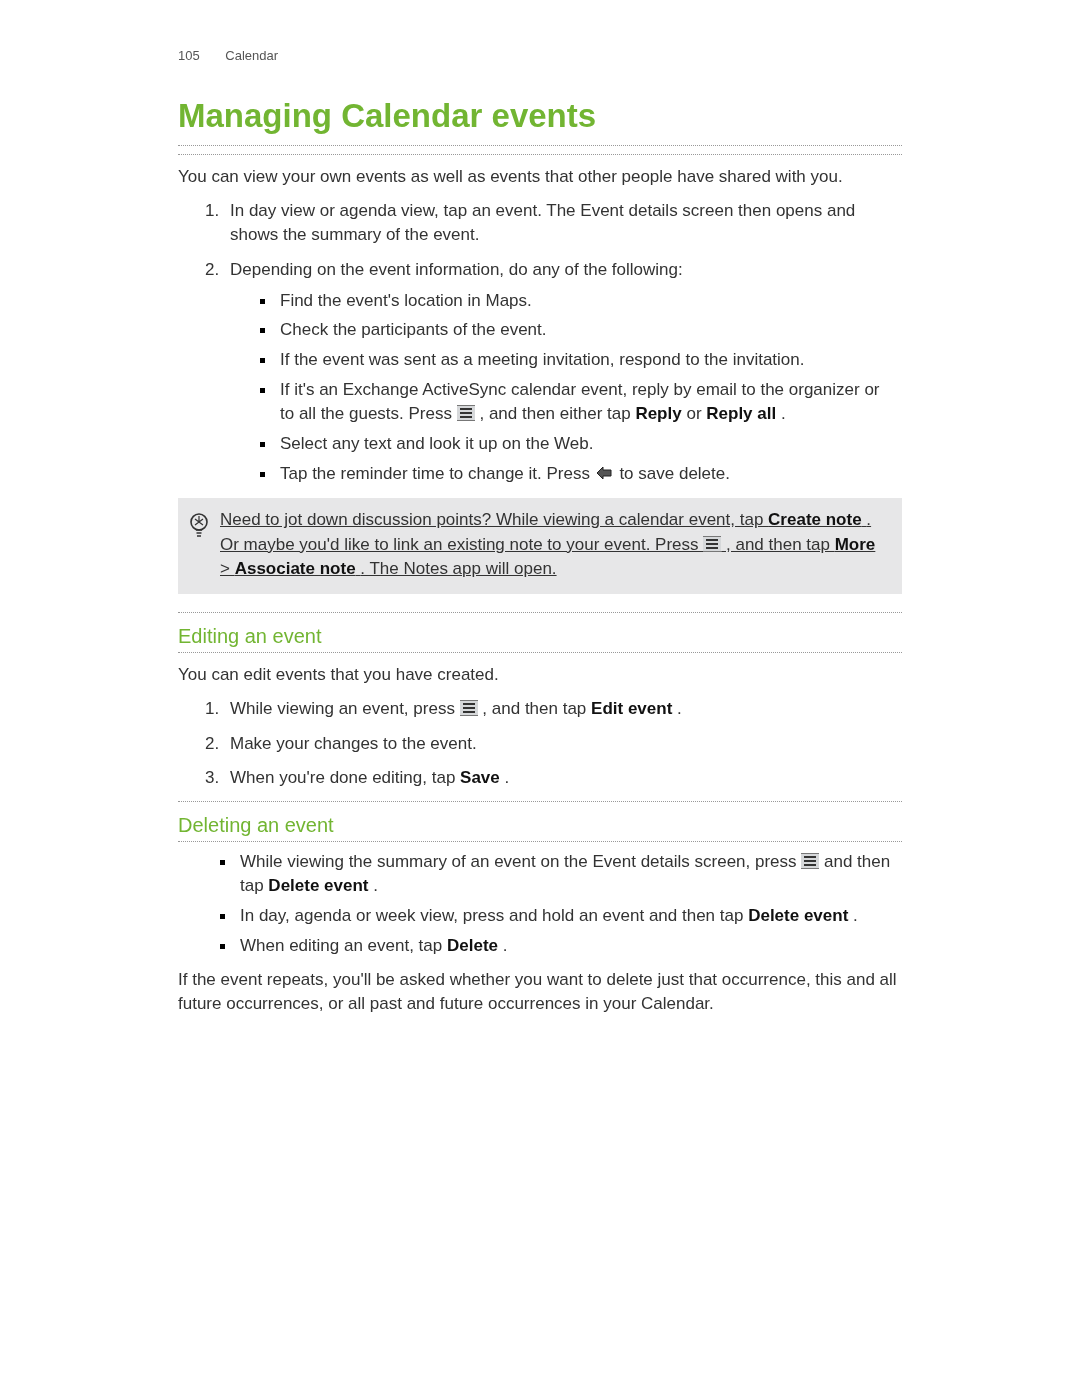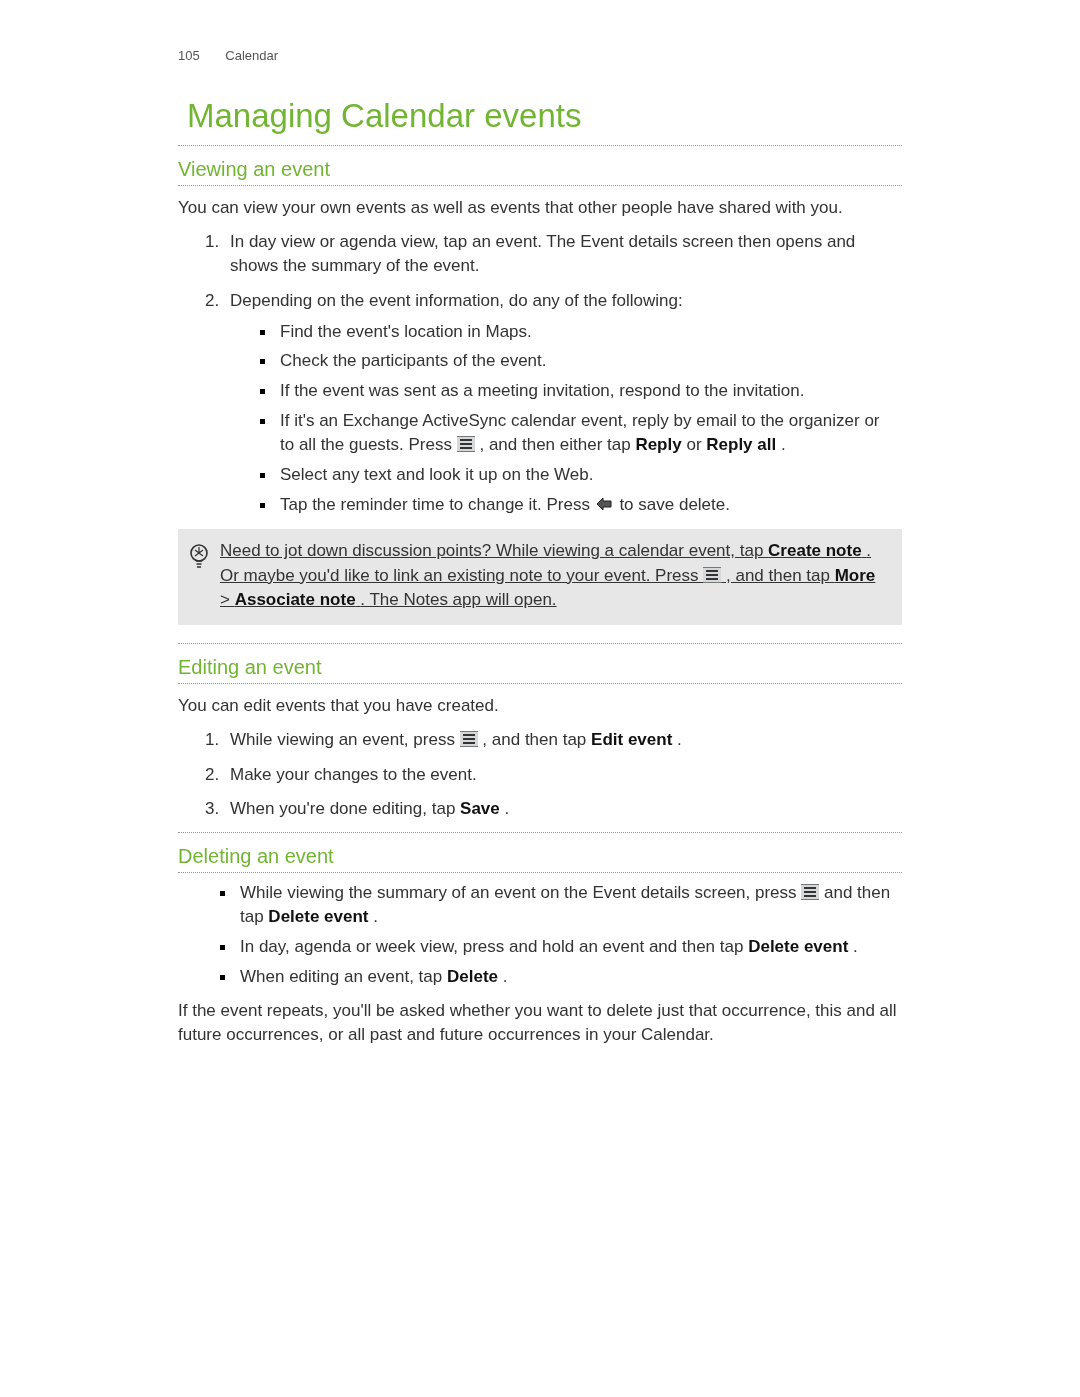--- a/index.html
+++ b/index.html
@@ -18,23 +18,23 @@
     border-radius: 10px;
   }
   .hdr {
     font-size: 13px;
     color: #555;
     margin-bottom: 34px;
   }
   .hdr .pg { margin-right: 22px; }
   h1 {
     font-size: 33px;
-    font-weight: 400;
+    font-weight: 700;
     color: #72b532;
-    margin: 0 0 10px 9px;
+    margin: 0 0 10px 0;
   }
   .dotrule {
     border: none;
     border-top: 1px dotted #999;
     margin: 4px 0 8px 0;
   }
   h2 {
     font-size: 20px;
     font-weight: 400;
     color: #72b532;
@@ -83,21 +83,20 @@
 <div class="page">
 
   <div class="hdr">
     <span class="pg">105</span>
     <span>Calendar</span>
   </div>
 
   <h1>Managing Calendar events</h1>
   <hr class="dotrule">
 
-  <h2>Viewing an event</h2>
   <hr class="dotrule">
   <p>You can view your own events as well as events that other people have shared with you.</p>
 
   <ol>
     <li>In day view or agenda view, tap an event. The Event details screen then opens and shows the summary of the event.</li>
     <li>
       <span>Depending on the event information, do any of the following:</span>
       <ul>
         <li>Find the event's location in Maps.</li>
         <li>Check the participants of the event.</li>

